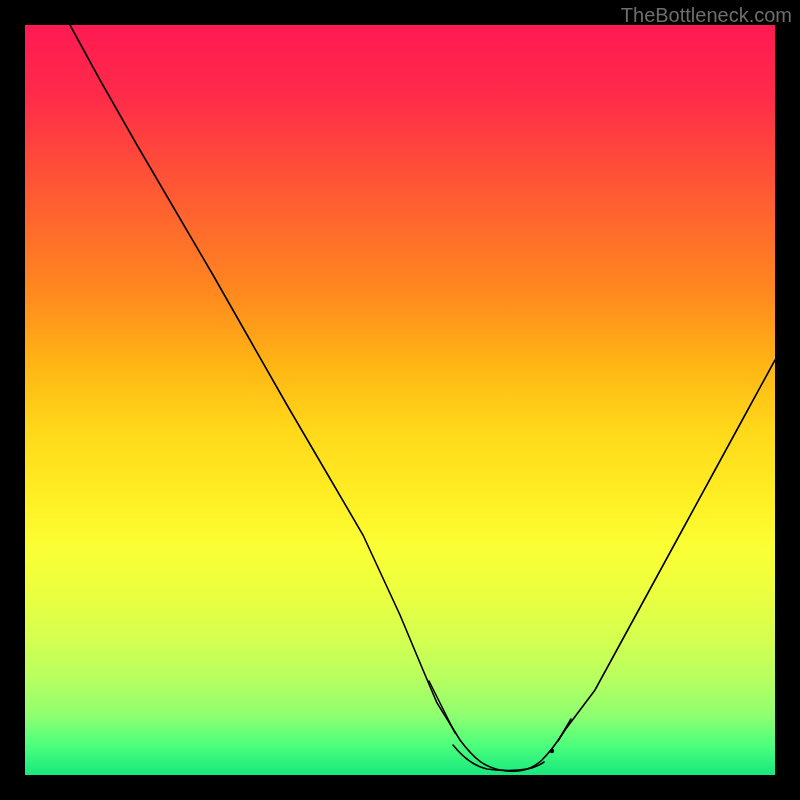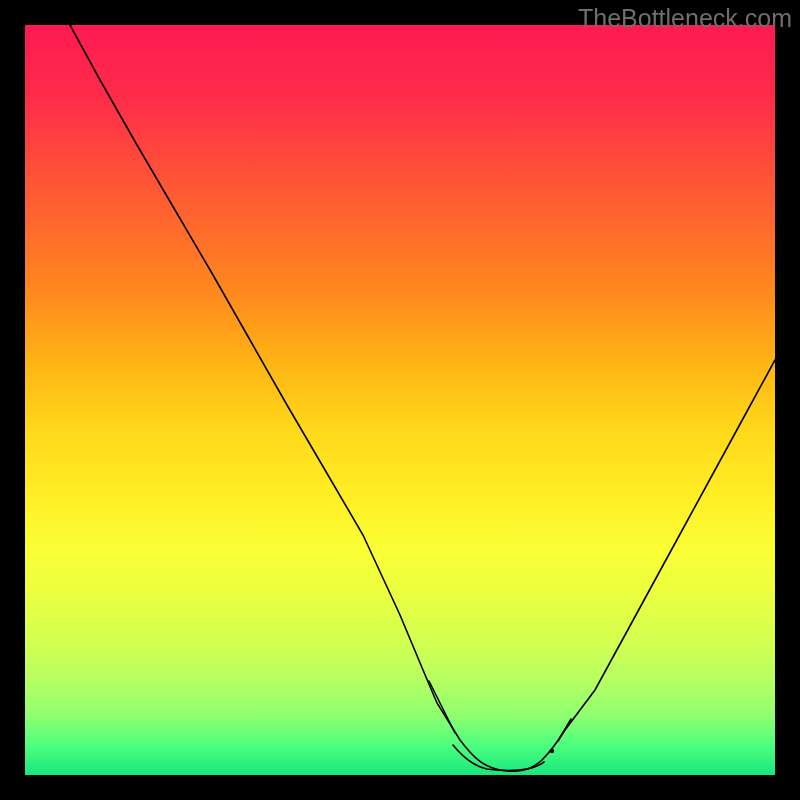--- a/index.html
+++ b/index.html
@@ -40,21 +40,21 @@
       #90ff70 92%,
       #4dff7d 96%,
       #17e87e 100%
     );
   }
   .watermark {
     position: absolute;
     top: 4px;
     right: 8px;
     color: #6e6e6e;
-    font-size: 25px;
+    font-size: 20px;
     font-weight: 500;
     user-select: none;
   }
   svg.curve {
     position: absolute;
     inset: 0;
     width: 100%;
     height: 100%;
     overflow: visible;
   }

